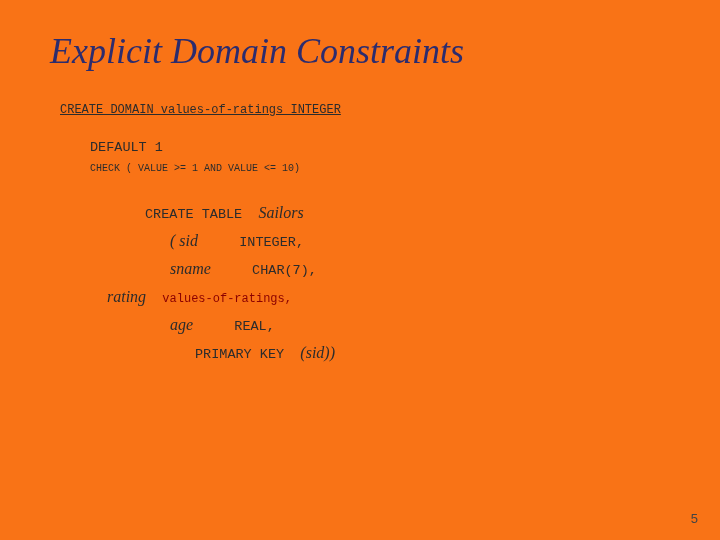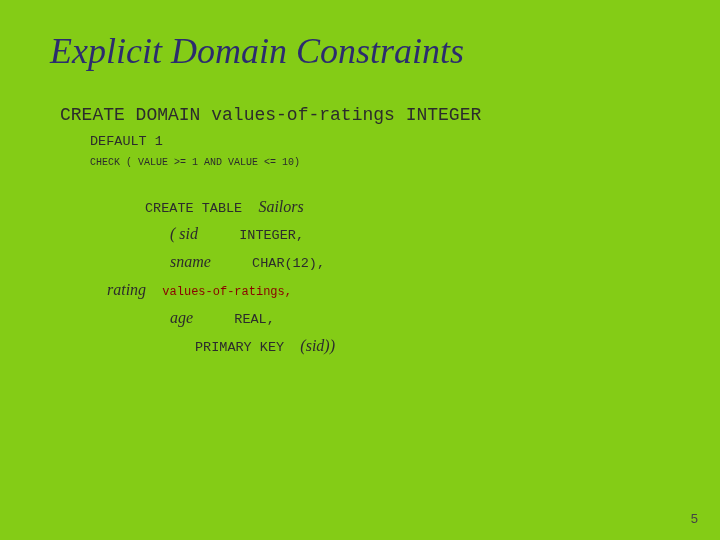--- a/index.html
+++ b/index.html
@@ -13,21 +13,21 @@
       height: 540px;
       background-color: #d6cfc4;
       font-family: Georgia, 'Times New Roman', serif;
       position: relative;
       overflow: hidden;
     }
 
     .slide {
       width: 720px;
       height: 540px;
-      background-color: #84cc16;
+      background-color: #f97316;
       padding: 30px 50px 30px 60px;
       position: relative;
     }
 
     .slide-title {
       font-size: 36px;
       font-style: italic;
       color: #2c2c6e;
       font-weight: normal;
       margin-bottom: 28px;
@@ -36,26 +36,28 @@
 
     .code-section {
       font-family: 'Courier New', Courier, monospace;
       font-size: 14px;
       color: #2c2c2c;
       line-height: 1.7;
     }
 
     .line-create-domain {
       margin-left: 0px;
-      font-size: 18px;
+      font-size: 12px;
+      text-decoration: underline;
     }
 
     .line-default {
       margin-left: 30px;
       font-size: 13.5px;
+      margin-top: 17px;
     }
 
     .line-check {
       margin-left: 30px;
       font-size: 10px;
     }
 
     .spacer {
       height: 22px;
     }
@@ -144,21 +146,21 @@
 
     <div class="line-create-table">
       <span class="keyword-small">CREATE TABLE</span>&nbsp;&nbsp;<span class="keyword-large">Sailors</span>
     </div>
 
     <div class="line-sid">
       <span class="keyword-large">( sid</span>&nbsp;&nbsp;<span class="keyword-small">INTEGER,</span>
     </div>
 
     <div class="line-sname">
-      <span class="keyword-large">sname</span>&nbsp;&nbsp;<span class="keyword-small">CHAR(12),</span>
+      <span class="keyword-large">sname</span>&nbsp;&nbsp;<span class="keyword-small">CHAR(7),</span>
     </div>
 
     <div class="line-rating">
       <span class="keyword-large">rating</span>&nbsp;&nbsp;<span class="values-ref">values-of-ratings,</span>
     </div>
 
     <div class="line-age">
       <span class="keyword-large">age</span>&nbsp;&nbsp;<span class="keyword-small">REAL,</span>
     </div>
 

